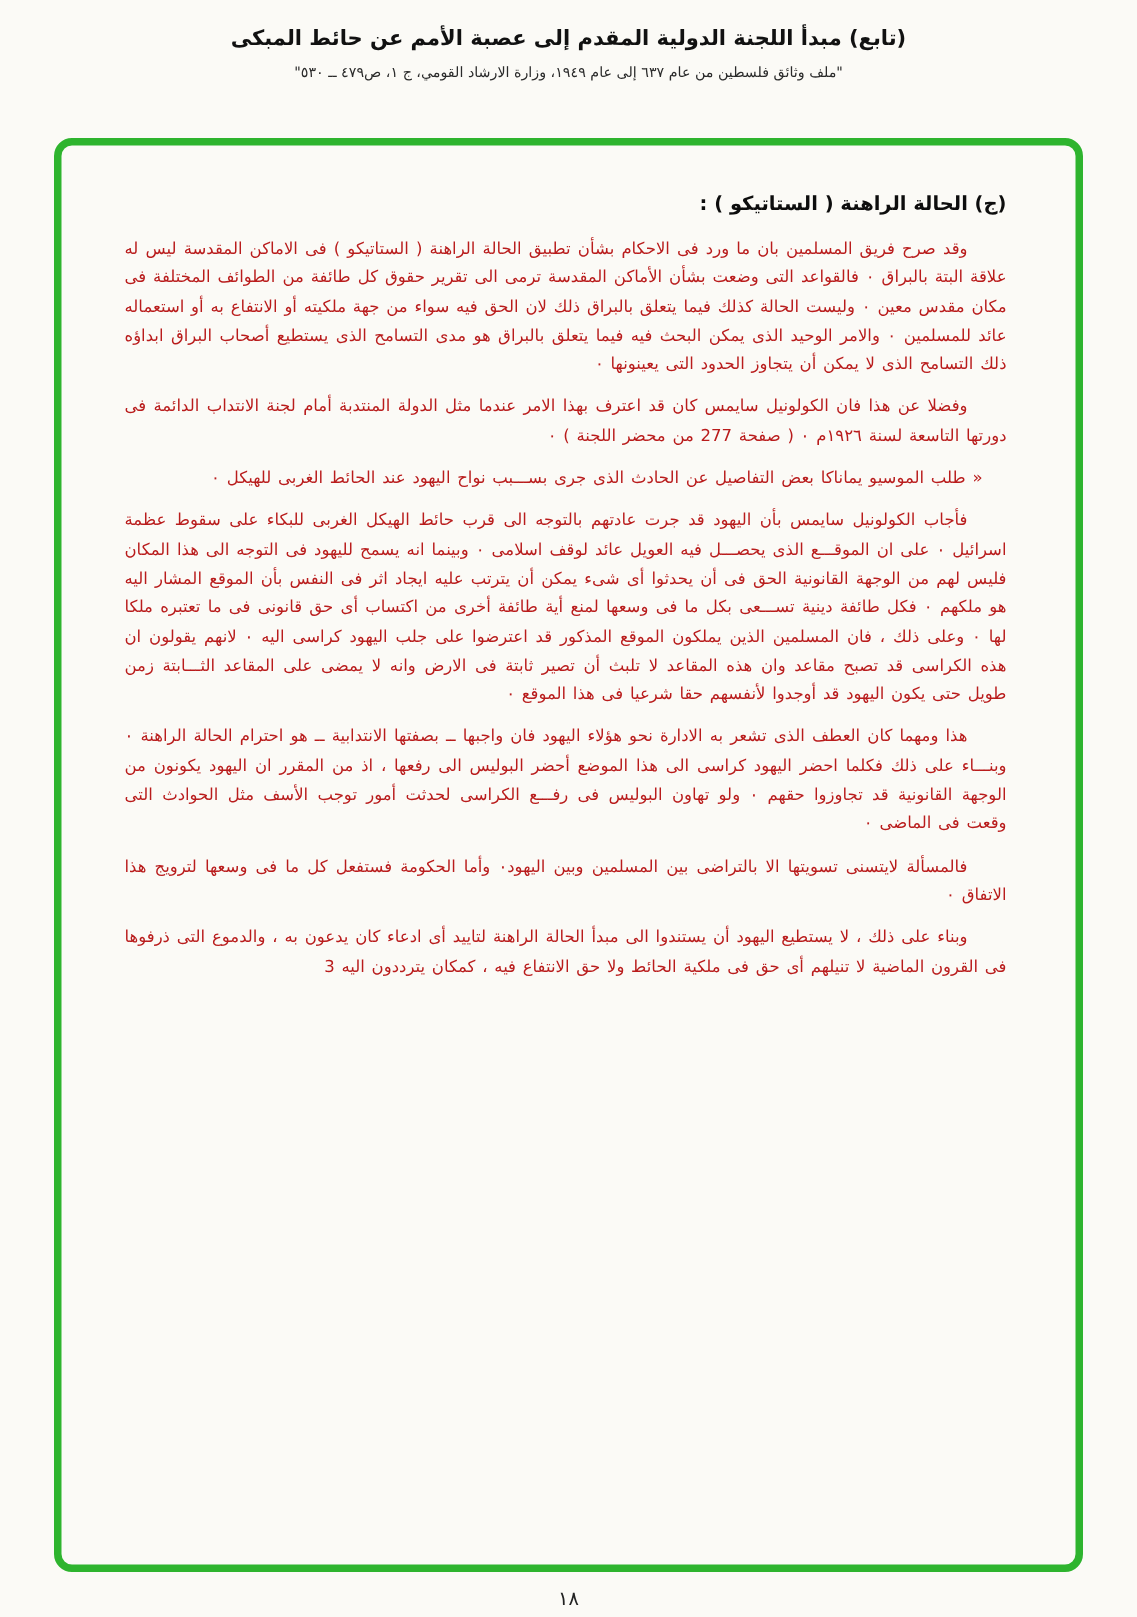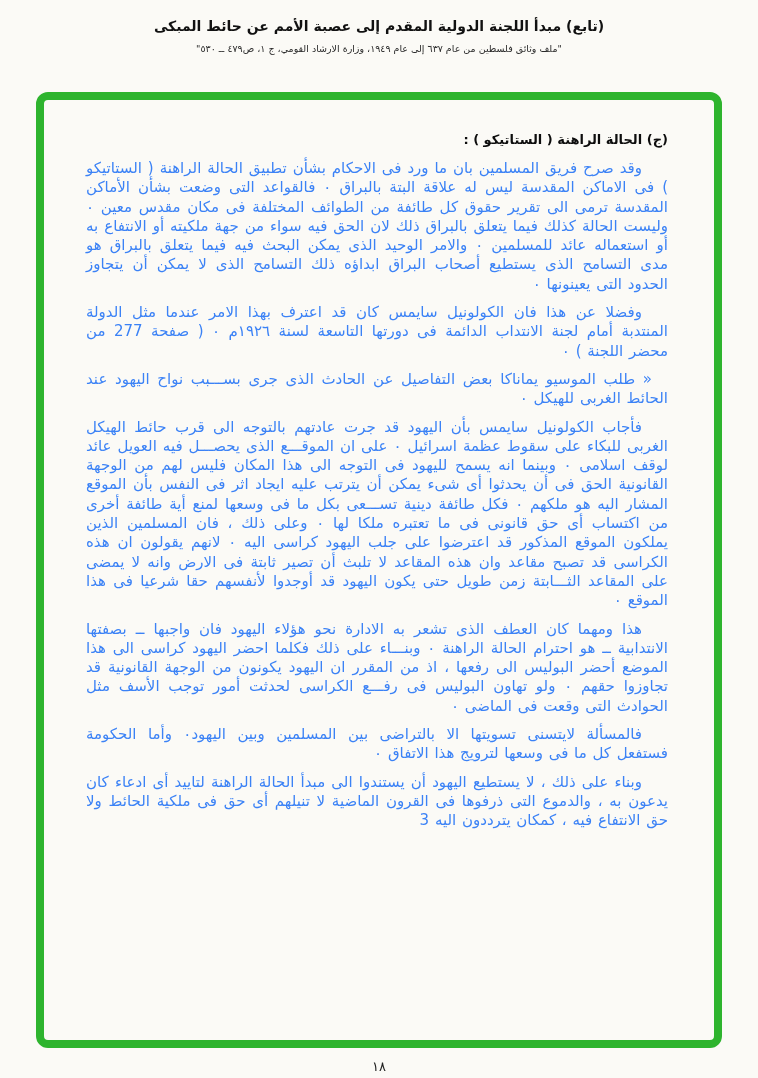--- a/index.html
+++ b/index.html
@@ -25,41 +25,41 @@
     font-size: 9.5px;
     margin-top: 9px;
     color: #2a2a2a;
   }
   .content-box {
     position: absolute;
     top: 92px;
     left: 36px;
     right: 36px;
     bottom: 30px;
-    border: 8px solid #eab308;
+    border: 5px solid #eab308;
     border-radius: 12px;
     padding: 24px 46px 8px 42px;
     overflow: hidden;
   }
   .section-heading {
     font-size: 13px;
     font-weight: bold;
     color: #0d0d0d;
     margin: 8px 0 12px 0;
   }
   .section-heading.second {
     margin-top: 14px;
   }
   .para {
-    font-size: 15px;
+    font-size: 11px;
     line-height: 19.3px;
     text-align: justify;
     text-indent: 26px;
     margin-bottom: 9px;
-    color: #3b82f6;
+    color: #b91c1c;
     word-spacing: 1px;
   }
   .para.quote {
     text-indent: 16px;
   }
   .footer {
     position: absolute;
     bottom: 4px;
     left: 0;
     width: 100%;

